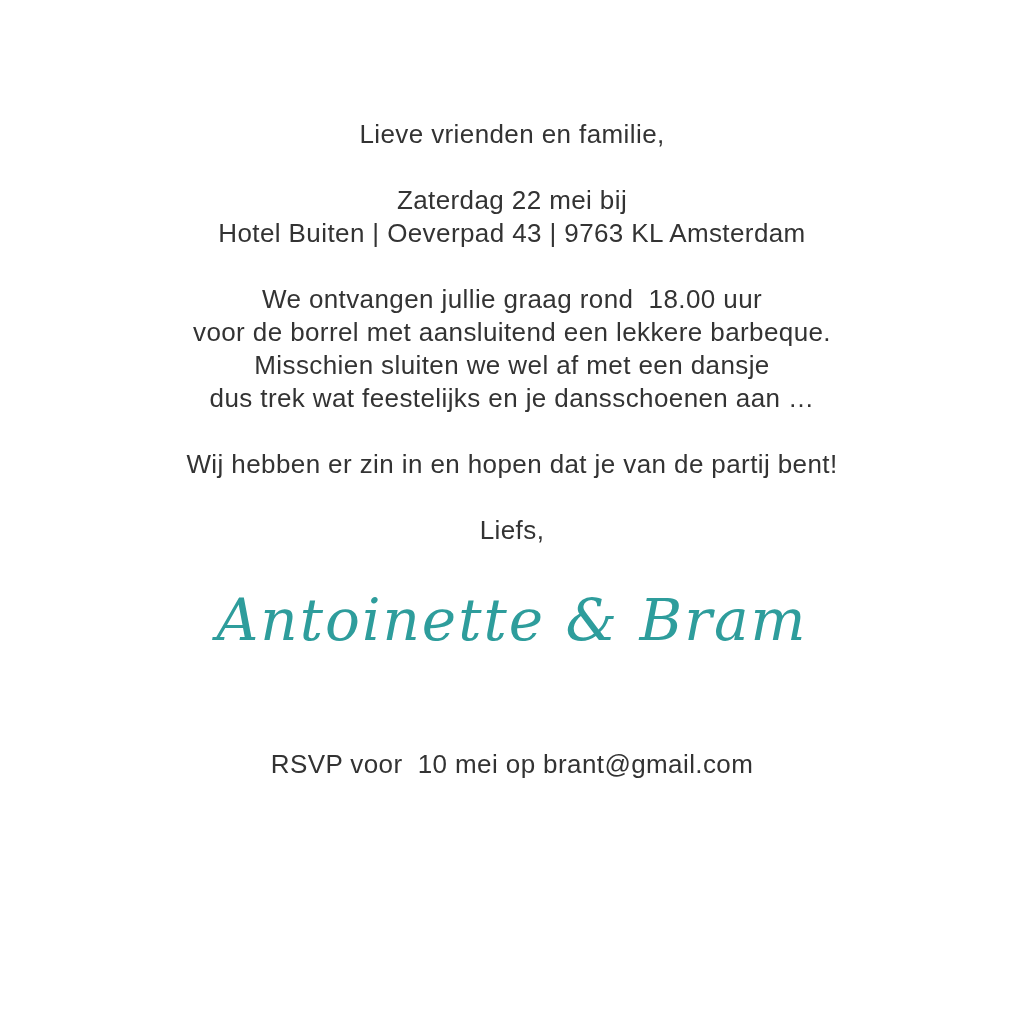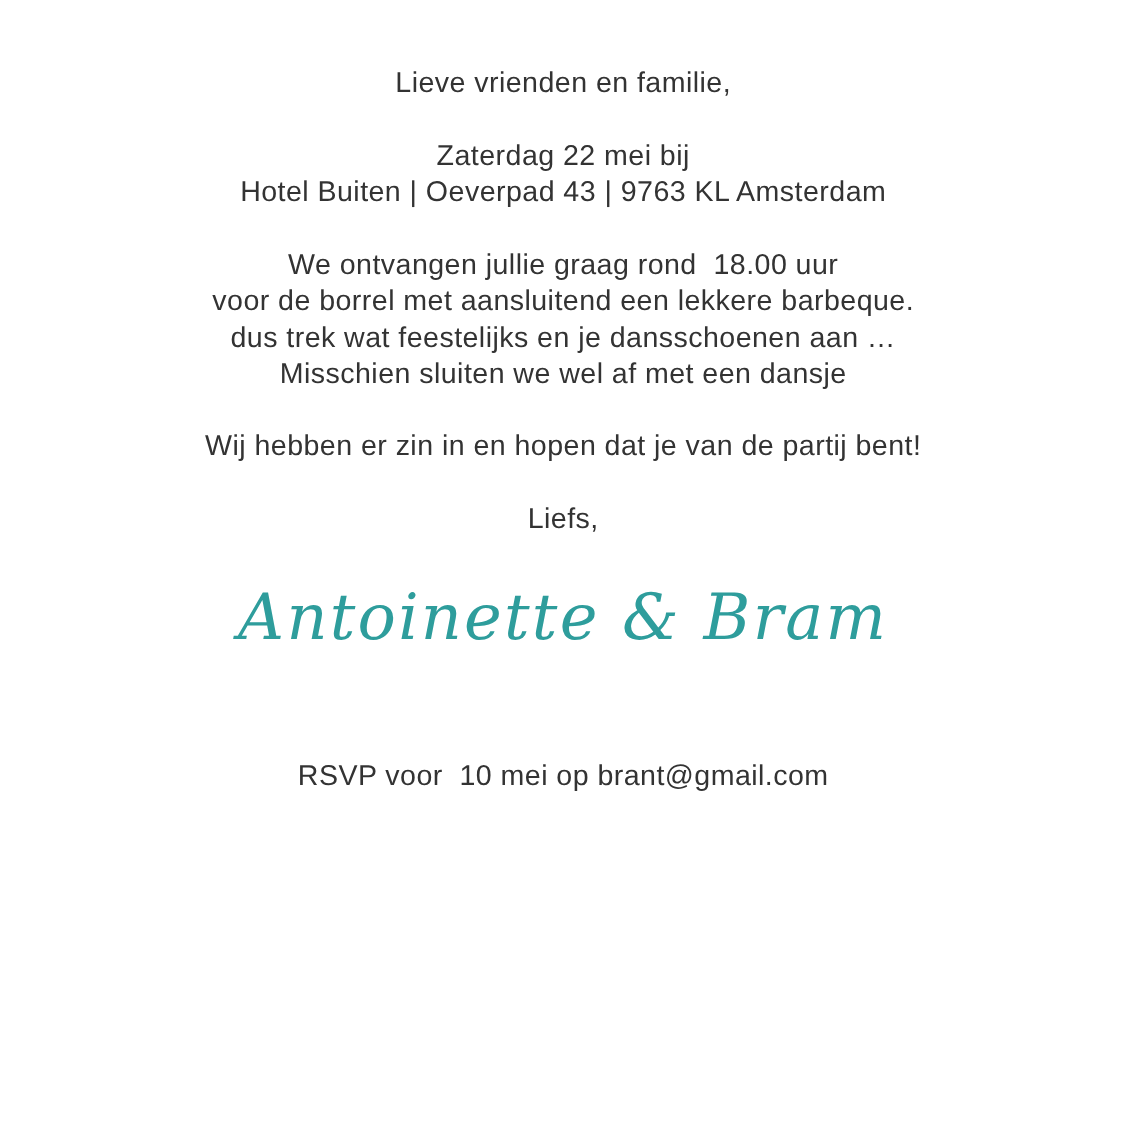--- a/index.html
+++ b/index.html
@@ -7,21 +7,21 @@
     width: 1024px;
     height: 1024px;
     background: #ffffff;
     overflow: hidden;
     font-family: "Liberation Sans", sans-serif;
   }
   .card {
     width: 1024px;
     height: 1024px;
     background: var(--bg, #ffffff);
-    padding-top: 59px;
+    padding-top: 118px;
     text-align: center;
     color: var(--ink, #333333);
   }
   .para {
     margin-bottom: 33px;
   }
   .line {
     font-size: 26px;
     font-weight: 300;
     line-height: 33px;
@@ -56,22 +56,22 @@
 
 
   <div class="para">
     <div class="line">Zaterdag 22 mei bij</div>
     <div class="line">Hotel Buiten | Oeverpad 43 | 9763 KL Amsterdam</div>
   </div>
 
   <div class="para">
     <div class="line">We ontvangen jullie graag rond  18.00 uur</div>
     <div class="line">voor de borrel met aansluitend een lekkere barbeque.</div>
+    <div class="line">Misschien sluiten we wel af met een dansje</div>
     <div class="line">dus trek wat feestelijks en je dansschoenen aan …</div>
-    <div class="line">Misschien sluiten we wel af met een dansje</div>
   </div>
 
   <div class="para">
     <div class="line">Wij hebben er zin in en hopen dat je van de partij bent!</div>
   </div>
 
   <div class="para signoff">
     <div class="line">Liefs,</div>
   </div>
 

